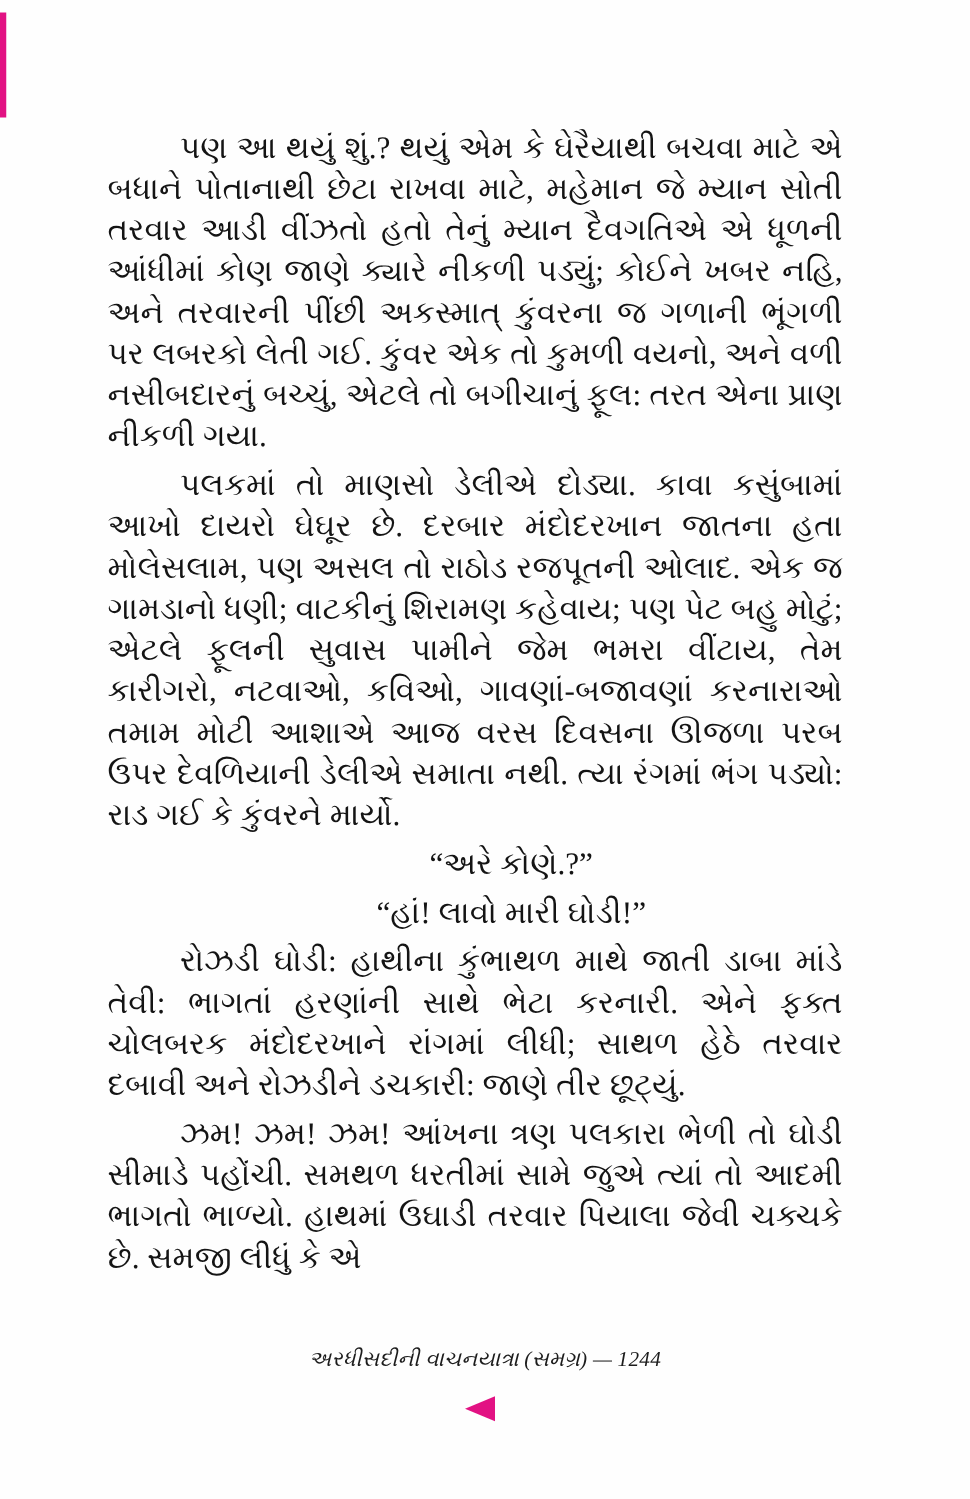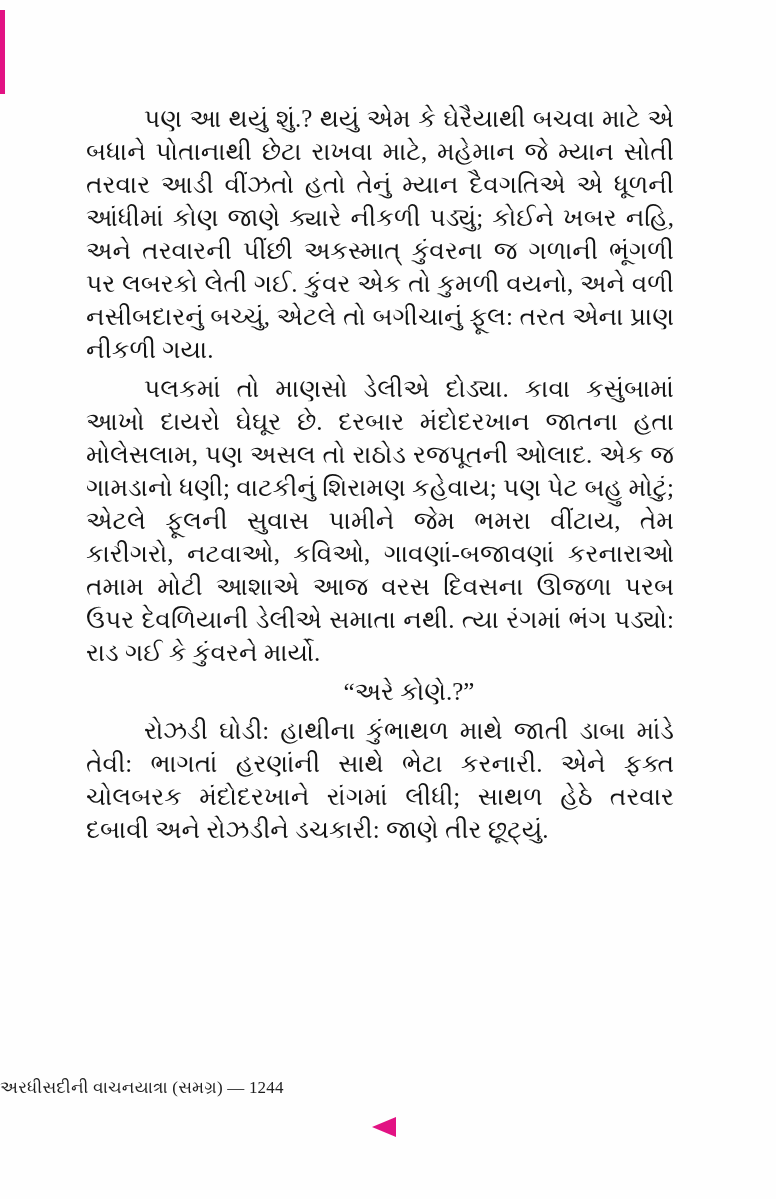--- a/index.html
+++ b/index.html
@@ -38,24 +38,25 @@
   }
   .text-block p.dialogue {
     text-align: center;
     margin-bottom: 6px;
   }
   .running-footer {
     position: absolute;
     top: 1078px;
     left: 0;
     width: 100%;
-    text-align: left;
+    text-align: center;
     font-size: 17px;
     color: #1c1c1c;
     letter-spacing: 0.2px;
+    font-style: italic;
   }
   .nav-triangle {
     position: absolute;
     left: 372px;
     top: 1117px;
     width: 0;
     height: 0;
     border-top: 10px solid transparent;
     border-bottom: 10px solid transparent;
     border-right-width: 24px;
@@ -67,20 +68,22 @@
 <body>
 
 <div class="page" style="background: rgb(254, 254, 254);">
 
   <div class="accent-stripe" style="background: rgb(226, 18, 131);"></div>
 
   <main class="text-block" lang="gu">
     <p class="body">પણ આ થયું શું.? થયું એમ કે ઘેરૈયાથી બચવા માટે એ બધાને પોતાનાથી છેટા રાખવા માટે, મહેમાન જે મ્યાન સોતી તરવાર આડી વીંઝતો હતો તેનું મ્યાન દૈવગતિએ એ ધૂળની આંધીમાં કોણ જાણે ક્યારે નીકળી પડ્યું; કોઈને ખબર નહિ, અને તરવારની પીંછી અકસ્માત્ કુંવરના જ ગળાની ભૂંગળી પર લબરકો લેતી ગઈ. કુંવર એક તો કુમળી વયનો, અને વળી નસીબદારનું બચ્ચું, એટલે તો બગીચાનું ફૂલ: તરત એના પ્રાણ નીકળી ગયા.</p>
     <p class="body">પલકમાં તો માણસો ડેલીએ દોડ્યા. કાવા કસુંબામાં આખો દાયરો ઘેઘૂર છે. દરબાર મંદોદરખાન જાતના હતા મોલેસલામ, પણ અસલ તો રાઠોડ રજપૂતની ઓલાદ. એક જ ગામડાનો ધણી; વાટકીનું શિરામણ કહેવાય; પણ પેટ બહુ મોટું; એટલે ફૂલની સુવાસ પામીને જેમ ભમરા વીંટાય, તેમ કારીગરો, નટવાઓ, કવિઓ, ગાવણાં-બજાવણાં કરનારાઓ તમામ મોટી આશાએ આજ વરસ દિવસના ઊજળા પરબ ઉપર દેવળિયાની ડેલીએ સમાતા નથી. ત્યા રંગમાં ભંગ પડ્યો: રાડ ગઈ કે કુંવરને માર્યો.</p>
     <p class="dialogue">“અરે કોણે.?”</p>
+    <p class="dialogue">“હાં! લાવો મારી ઘોડી!”</p>
     <p class="body">રોઝડી ઘોડી: હાથીના કુંભાથળ માથે જાતી ડાબા માંડે તેવી: ભાગતાં હરણાંની સાથે ભેટા કરનારી. એને ફક્ત ચોલબરક મંદોદરખાને રાંગમાં લીધી; સાથળ હેઠે તરવાર દબાવી અને રોઝડીને ડચકારી: જાણે તીર છૂટ્યું.</p>
+    <p class="body">ઝમ! ઝમ! ઝમ! આંખના ત્રણ પલકારા ભેળી તો ઘોડી સીમાડે પહોંચી. સમથળ ધરતીમાં સામે જુએ ત્યાં તો આદમી ભાગતો ભાળ્યો. હાથમાં ઉઘાડી તરવાર પિયાલા જેવી ચક્ચકે છે. સમજી લીધું કે એ</p>
   </main>
 
   <div class="running-footer" lang="gu">અરધીસદીની વાચનયાત્રા (સમગ્ર) — 1244</div>
 
   <div class="nav-triangle" title="previous" style="border-right-color: rgb(226, 18, 131);"></div>
 
 </div>
 
 </body></html>

